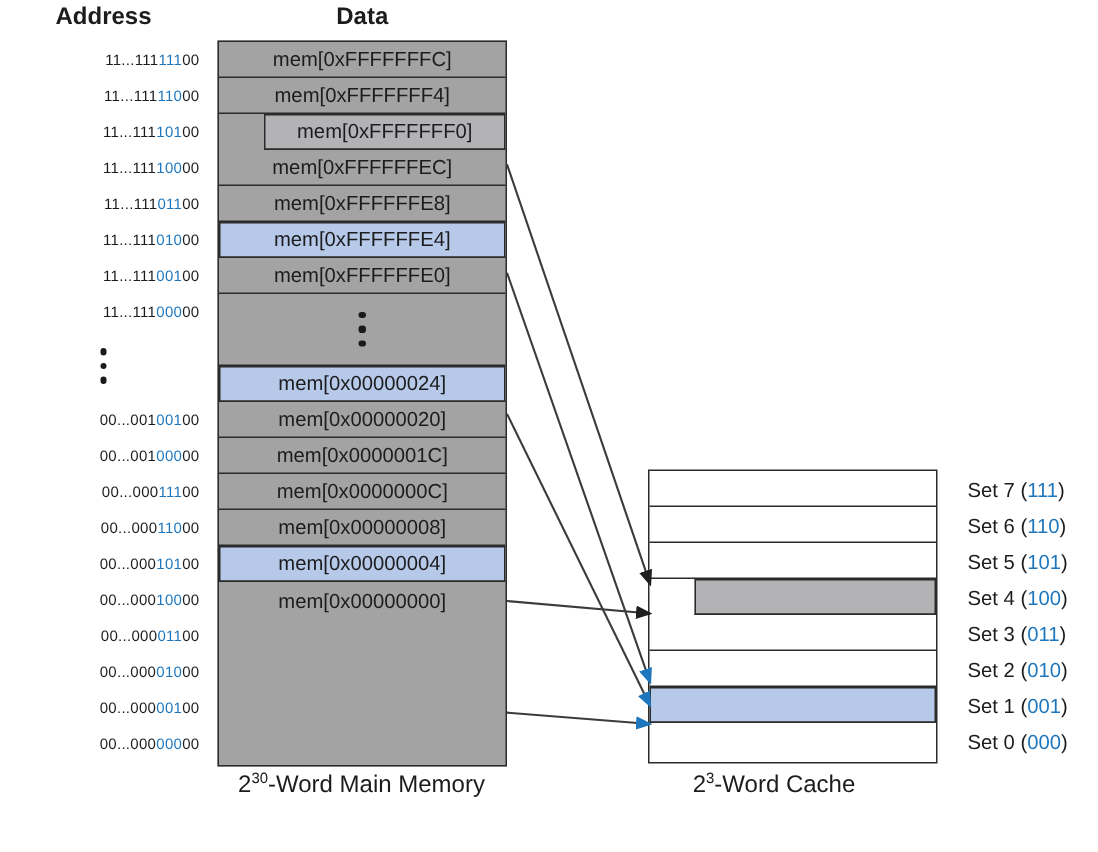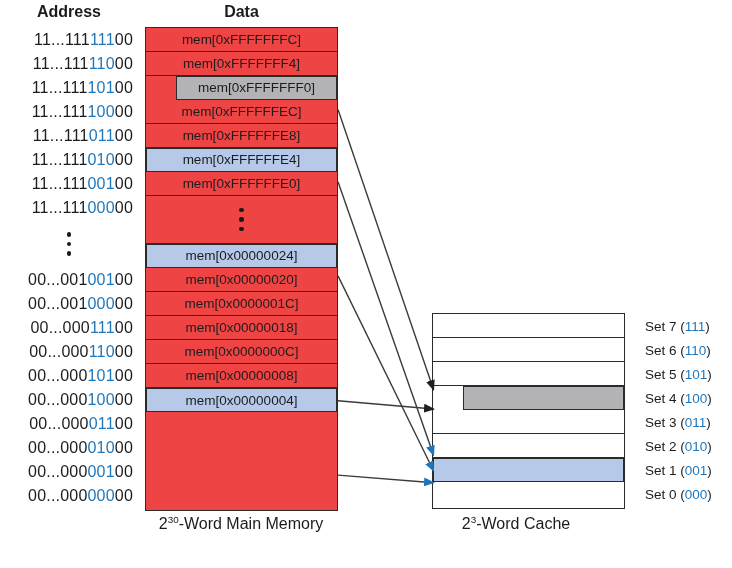--- a/index.html
+++ b/index.html
@@ -12,29 +12,29 @@
   #stage{position:relative;width:732px;height:568px;background:#fff;text-decoration:underline;}
 
   .col-header{position:absolute;top:3px;font-size:16px;font-weight:bold;
     text-align:center;color:var(--text);}
   #hdr-address{left:6px;width:126px;}
   #hdr-data{left:145px;width:193px;}
 
   
   #address-col{position:absolute;left:0;top:28px;width:138px;}
   .addr-row{height:24px;display:flex;align-items:center;justify-content:flex-end;
-    padding-right:5px;font-size:16px;letter-spacing:0.2px;white-space:nowrap;margin-left:39px;}
+    padding-right:5px;font-size:10px;letter-spacing:0.2px;white-space:nowrap;margin-left:39px;}
   .addr-row .set-bits{color:var(--accent);}
   .gap-cell{height:48px;display:flex;flex-direction:column;align-items:center;
     justify-content:center;gap:5px;}
   .dot{width:4.5px;height:4.5px;border-radius:50%;background:#1a1a1a;}
 
   
   #memory-box{position:absolute;left:145px;top:27px;width:193px;height:484px;
-    border:1.7px solid var(--ink);background:#ef4444;}
+    border:1.7px solid var(--ink);background:#a3a3a3;}
   .mem-cell{height:24px;border-bottom:1.4px solid var(--ink);display:flex;
     align-items:center;justify-content:center;font-size:13.5px;white-space:nowrap;}
   .mem-cell:last-child{border-bottom:none;}
   .mem-gap{height:48px;border-bottom:1.4px solid var(--ink);display:flex;
     flex-direction:column;align-items:center;justify-content:center;gap:5px;}
   .hl-gray{background:var(--hl-gray);outline:1.2px solid var(--ink);outline-offset:-1.2px;margin-left:30px;}
   .hl-blue{background:var(--hl-blue);outline:1.2px solid var(--ink);outline-offset:-1.2px;}
 
   
   #cache-box{position:absolute;left:432px;top:313px;width:193px;height:196px;
@@ -170,24 +170,24 @@
       <div class="mem-cell hl-blue">mem[0xFFFFFFE4]</div>
       <div class="mem-cell">mem[0xFFFFFFE0]</div>
       <div class="mem-gap">
         <span class="dot"></span>
         <span class="dot"></span>
         <span class="dot"></span>
       </div>
       <div class="mem-cell hl-blue">mem[0x00000024]</div>
       <div class="mem-cell">mem[0x00000020]</div>
       <div class="mem-cell">mem[0x0000001C]</div>
-      <div class="mem-cell">mem[0x00000018]</div>
       <div class="mem-cell">mem[0x0000000C]</div>
       <div class="mem-cell">mem[0x00000008]</div>
       <div class="mem-cell hl-blue">mem[0x00000004]</div>
+      <div class="mem-cell">mem[0x00000000]</div>
     </div>
 
   <div id="cache-box">
       <div class="cache-row"></div>
       <div class="cache-row"></div>
       <div class="cache-row"></div>
       <div class="cache-row hl-gray"></div>
       <div class="cache-row"></div>
       <div class="cache-row"></div>
       <div class="cache-row hl-blue"></div>

